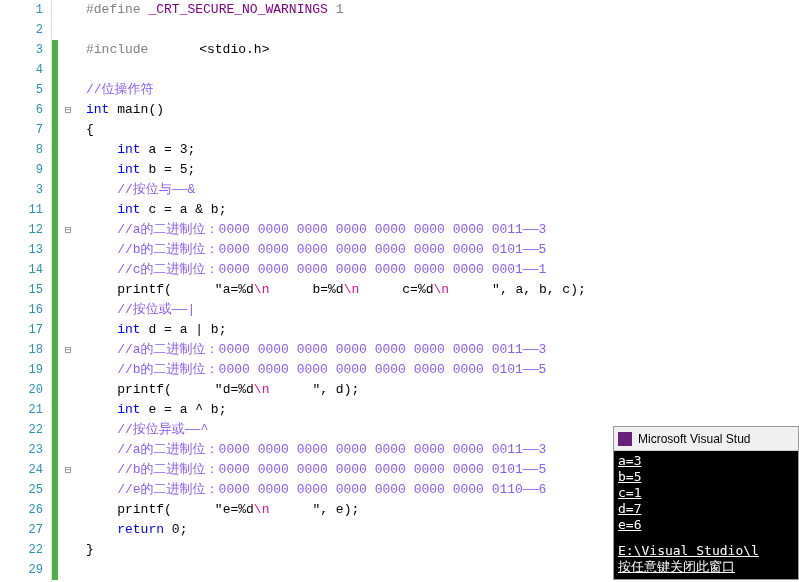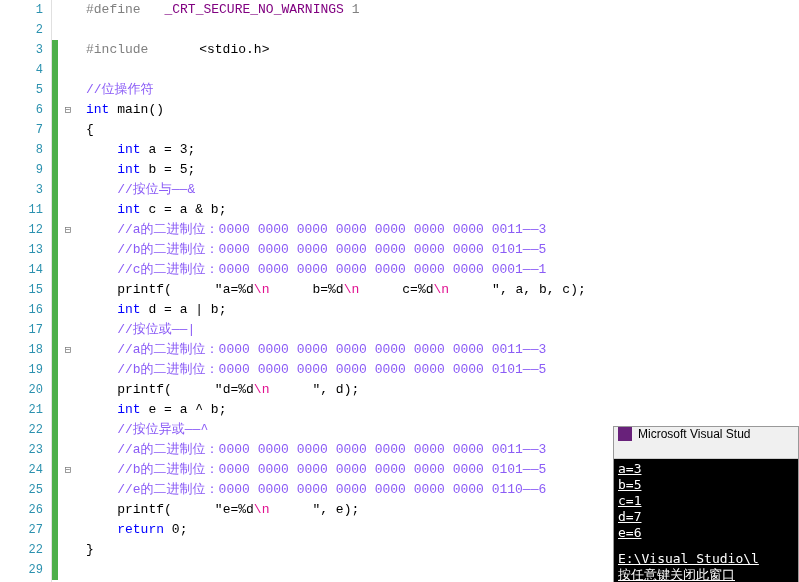--- a/index.html
+++ b/index.html
@@ -62,39 +62,39 @@
       position: relative;
     }
     .code-line {
       height: 20px;
       line-height: 20px;
       white-space: pre;
       padding-left: 8px;
     }
     .c-green { color: #8b5cf6; }
     .c-blue { color: #0000ff; }
-    .c-purple { color: #800080; margin-left: 16px; }
+    .c-purple { color: #800080; }
     .c-red { color: #000000; margin-left: 43px; }
     .c-pink { color: #e01090; }
     .c-black { color: #000; }
     .c-grey { color: #808080; margin-top: 16px; }
     .console {
       position: absolute;
       right: 0;
       top: 426px;
       width: 186px;
       background: #fff;
       border: 1px solid #999;
       font-family: 'Segoe UI', sans-serif;
     }
     .console-title {
-      height: 32px;
+      height: 24px;
       background: #f0f0f0;
       display: flex;
-      align-items: flex-start;
+      align-items: center;
       padding: 0 4px;
       font-size: 12px;
       border-bottom: 1px solid #ccc;
     }
     .console-icon {
       width: 14px;
       height: 14px;
       background: #68217a;
       margin-right: 6px;
       display: inline-block;
@@ -223,22 +223,22 @@
       <div class="code-line"><span class="c-blue">int</span><span class="c-black"> main()</span></div>
       <div class="code-line"><span class="c-black">{</span></div>
       <div class="code-line"><span class="c-black">    </span><span class="c-blue">int</span><span class="c-black"> a = 3;</span></div>
       <div class="code-line"><span class="c-black">    </span><span class="c-blue">int</span><span class="c-black"> b = 5;</span></div>
       <div class="code-line"><span class="c-black">    </span><span class="c-green">//按位与——&amp;</span></div>
       <div class="code-line"><span class="c-black">    </span><span class="c-blue">int</span><span class="c-black"> c = a &amp; b;</span></div>
       <div class="code-line"><span class="c-black">    </span><span class="c-green">//a的二进制位：0000 0000 0000 0000 0000 0000 0000 0011——3</span></div>
       <div class="code-line"><span class="c-black">    </span><span class="c-green">//b的二进制位：0000 0000 0000 0000 0000 0000 0000 0101——5</span></div>
       <div class="code-line"><span class="c-black">    </span><span class="c-green">//c的二进制位：0000 0000 0000 0000 0000 0000 0000 0001——1</span></div>
       <div class="code-line"><span class="c-black">    printf(</span><span class="c-red">"a=%d</span><span class="c-pink">\n</span><span class="c-red">b=%d</span><span class="c-pink">\n</span><span class="c-red">c=%d</span><span class="c-pink">\n</span><span class="c-red">"</span><span class="c-black">, a, b, c);</span></div>
+      <div class="code-line"><span class="c-black">    </span><span class="c-green">//按位或——|</span></div>
       <div class="code-line"><span class="c-black">    </span><span class="c-blue">int</span><span class="c-black"> d = a | b;</span></div>
-      <div class="code-line"><span class="c-black">    </span><span class="c-green">//按位或——|</span></div>
       <div class="code-line"><span class="c-black">    </span><span class="c-green">//a的二进制位：0000 0000 0000 0000 0000 0000 0000 0011——3</span></div>
       <div class="code-line"><span class="c-black">    </span><span class="c-green">//b的二进制位：0000 0000 0000 0000 0000 0000 0000 0101——5</span></div>
       <div class="code-line"><span class="c-black">    printf(</span><span class="c-red">"d=%d</span><span class="c-pink">\n</span><span class="c-red">"</span><span class="c-black">, d);</span></div>
       <div class="code-line"><span class="c-black">    </span><span class="c-blue">int</span><span class="c-black"> e = a ^ b;</span></div>
       <div class="code-line"><span class="c-black">    </span><span class="c-green">//按位异或——^</span></div>
       <div class="code-line"><span class="c-black">    </span><span class="c-green">//a的二进制位：0000 0000 0000 0000 0000 0000 0000 0011——3</span></div>
       <div class="code-line"><span class="c-black">    </span><span class="c-green">//b的二进制位：0000 0000 0000 0000 0000 0000 0000 0101——5</span></div>
       <div class="code-line"><span class="c-black">    </span><span class="c-green">//e的二进制位：0000 0000 0000 0000 0000 0000 0000 0110——6</span></div>
       <div class="code-line"><span class="c-black">    printf(</span><span class="c-red">"e=%d</span><span class="c-pink">\n</span><span class="c-red">"</span><span class="c-black">, e);</span></div>
       <div class="code-line"><span class="c-black">    </span><span class="c-blue">return</span><span class="c-black"> 0;</span></div>

